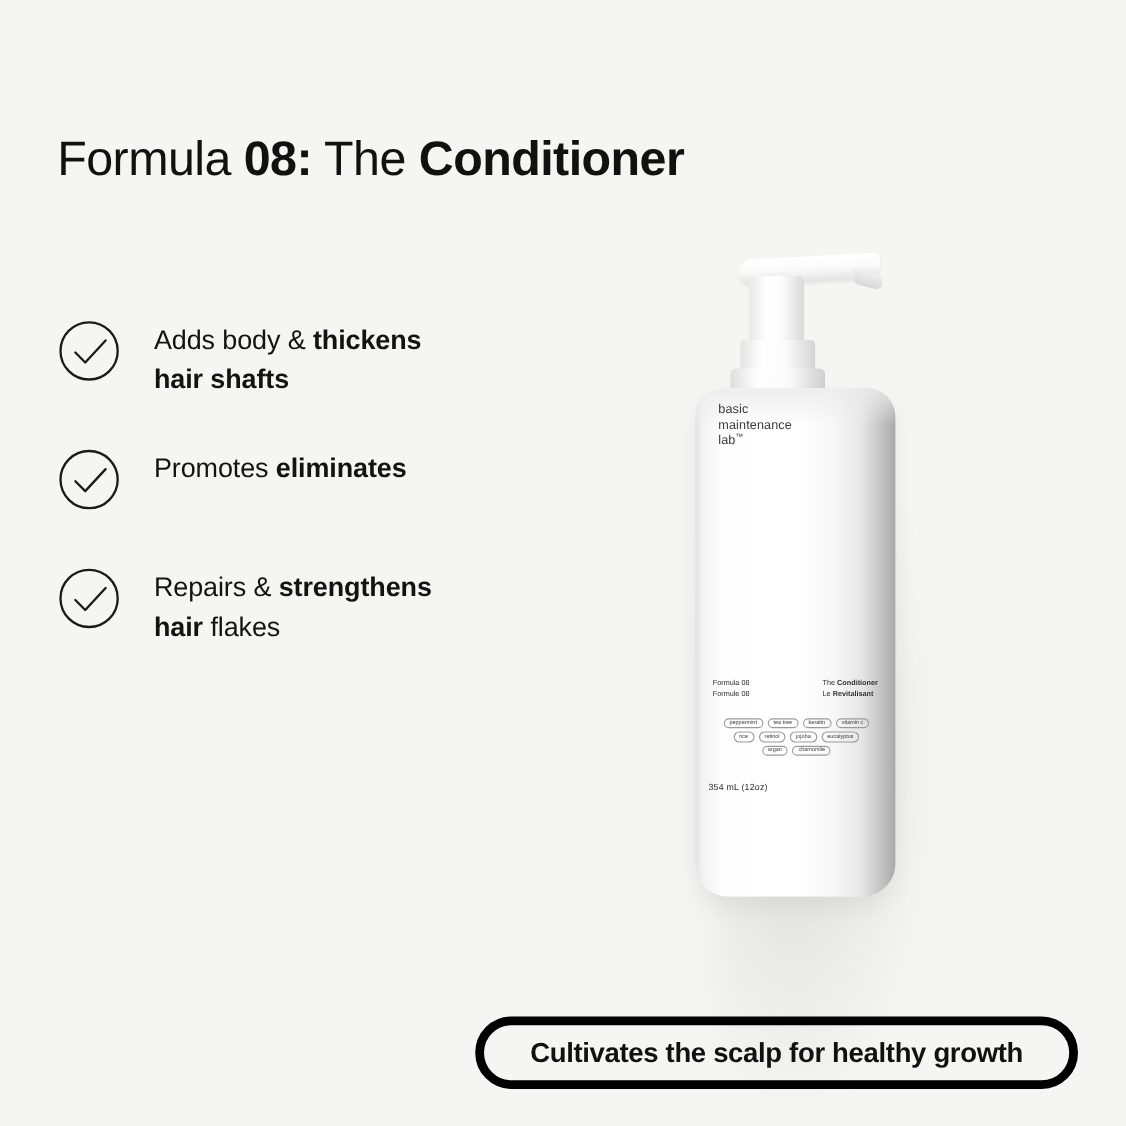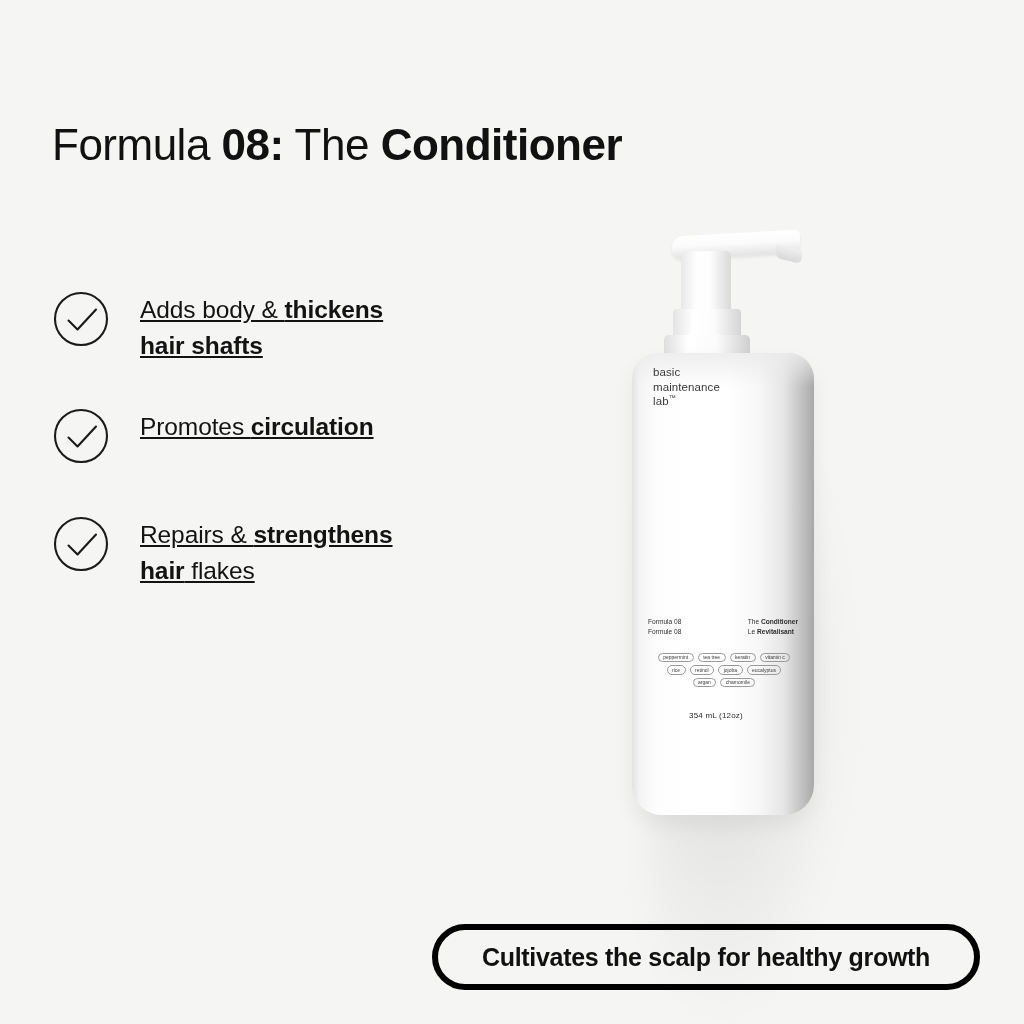--- a/index.html
+++ b/index.html
@@ -61,21 +61,20 @@
   .check-icon svg { display: block; }
 
   .benefit-text {
     font-size: 24.5px;
     line-height: 1.48;
     font-weight: 400;
     color: #131313;
     letter-spacing: -0.1px;
     padding-top: 4px;
     max-width: 330px;
-    text-decoration: underline;
   }
   .benefit-text .b { font-weight: 700; }
 
   
   .benefit.r1 { margin-bottom: 40px; }
   .benefit.r2 { margin-bottom: 44px; }
   .benefit.r3 { margin-bottom: 46px; }
 
   
   .bottle-wrap {
@@ -229,37 +228,36 @@
     border-radius: 7px;
     padding: 1.2px 4.5px;
     font-size: 5px;
     line-height: 1;
     color: #3b3b3b;
     white-space: nowrap;
   }
 
   .volume {
     position: absolute;
-    left: 32px;
+    left: 44px;
     top: 486px;
     width: 168px;
-    text-align: center;
     font-size: 8px;
     color: #2e2e2e;
     letter-spacing: 0.2px;
   }
 
   
   .banner {
     position: absolute;
     left: 432px;
     top: 924px;
     width: 548px;
     height: 66px;
-    border: 6px solid #000000;
+    border: 8px solid #000000;
     border-radius: 33px;
     display: flex;
     align-items: center;
     justify-content: center;
     box-sizing: border-box;
   }
   .banner-text {
     font-size: 25px;
     font-weight: 700;
     letter-spacing: -0.3px;
@@ -287,21 +285,21 @@
     </div>
 
 
     <div class="benefit r3">
       <span class="check-icon">
         <svg width="58" height="58" viewBox="0 0 58 58" fill="none">
           <circle cx="29" cy="29" r="26" stroke="#1a1a1a" stroke-width="2.1"></circle>
           <path d="M16.5 30.5 L25.5 39.5 L44 19.5" stroke="#1a1a1a" stroke-width="2.1" stroke-linecap="round" stroke-linejoin="round" fill="none"></path>
         </svg>
       </span>
-      <div class="benefit-text"><span>Promotes </span><span class="b">circulation</span></div>
+      <div class="benefit-text"><span>Promotes </span><span class="b">eliminates</span></div>
     </div>
 
     <div class="benefit">
       <span class="check-icon">
         <svg width="58" height="58" viewBox="0 0 58 58" fill="none">
           <circle cx="29" cy="29" r="26" stroke="#1a1a1a" stroke-width="2.1"></circle>
           <path d="M16.5 30.5 L25.5 39.5 L44 19.5" stroke="#1a1a1a" stroke-width="2.1" stroke-linecap="round" stroke-linejoin="round" fill="none"></path>
         </svg>
       </span>
       <div class="benefit-text"><span>Repairs &amp; </span><span class="b">strengthens</span><br><span class="b">hair</span><span> flakes</span></div>

